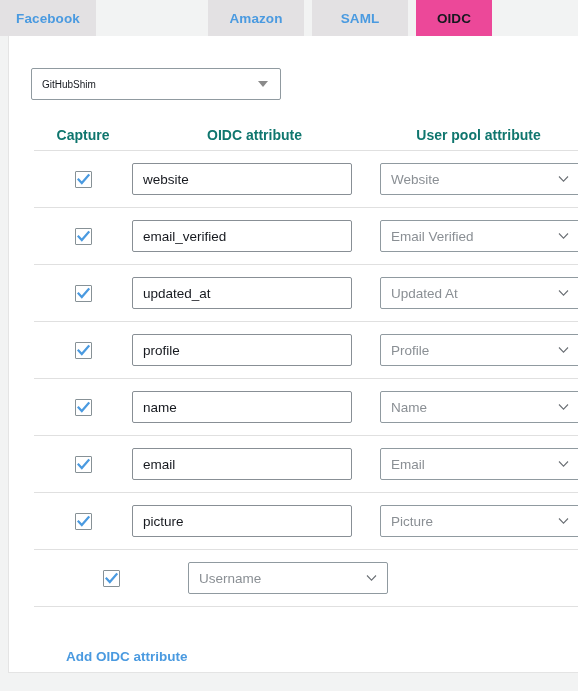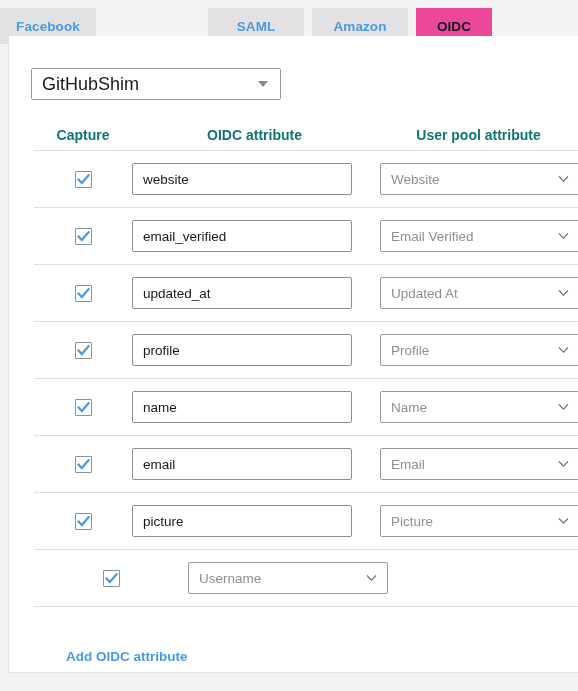--- a/index.html
+++ b/index.html
@@ -12,21 +12,21 @@
     background: #f2f3f3;
     font-family: "Liberation Sans", sans-serif;
     overflow: hidden;
     position: relative;
   }
 
   
   .tabbar {
     position: absolute;
     left: 0;
-    top: 8px;
+    top: 0;
     width: 578px;
     height: 36px;
     background: #f2f3f3;
     display: flex;
     align-items: stretch;
   }
   .tab {
     background: #e3e1e3;
     height: 36px;
     display: flex;
@@ -74,21 +74,21 @@
   .provider-select {
     width: 250px;
     height: 32px;
     box-sizing: border-box;
     border: 1px solid #909aa0;
     border-radius: 2px;
     background: #ffffff;
     display: flex;
     align-items: center;
     padding: 8px 10px;
-    font-size: 18px;
+    font-size: 10px;
     color: #16191f;
     cursor: pointer;
     position: relative;
   }
   .provider-caret {
     position: absolute;
     right: 12px;
     top: 50%;
     transform: translateY(-50%);
     width: 0;
@@ -208,25 +208,25 @@
 </head>
 <body>
 
 <div class="tabbar">
   <div class="tab tab-t0">
     <span>Facebook</span>
   </div>
   <div class="tab tab-t1">
     <span>Google</span>
   </div>
+  <div class="tab tab-t2">
+    <span>Amazon</span>
+  </div>
   <div class="tab tab-t3">
     <span>SAML</span>
-  </div>
-  <div class="tab tab-t2">
-    <span>Amazon</span>
   </div>
   <div class="tab tab-t4 active">
     <span>OIDC</span>
   </div>
 </div>
 
 <div class="panel">
 
   <div class="provider-wrap">
     <div class="provider-select">

